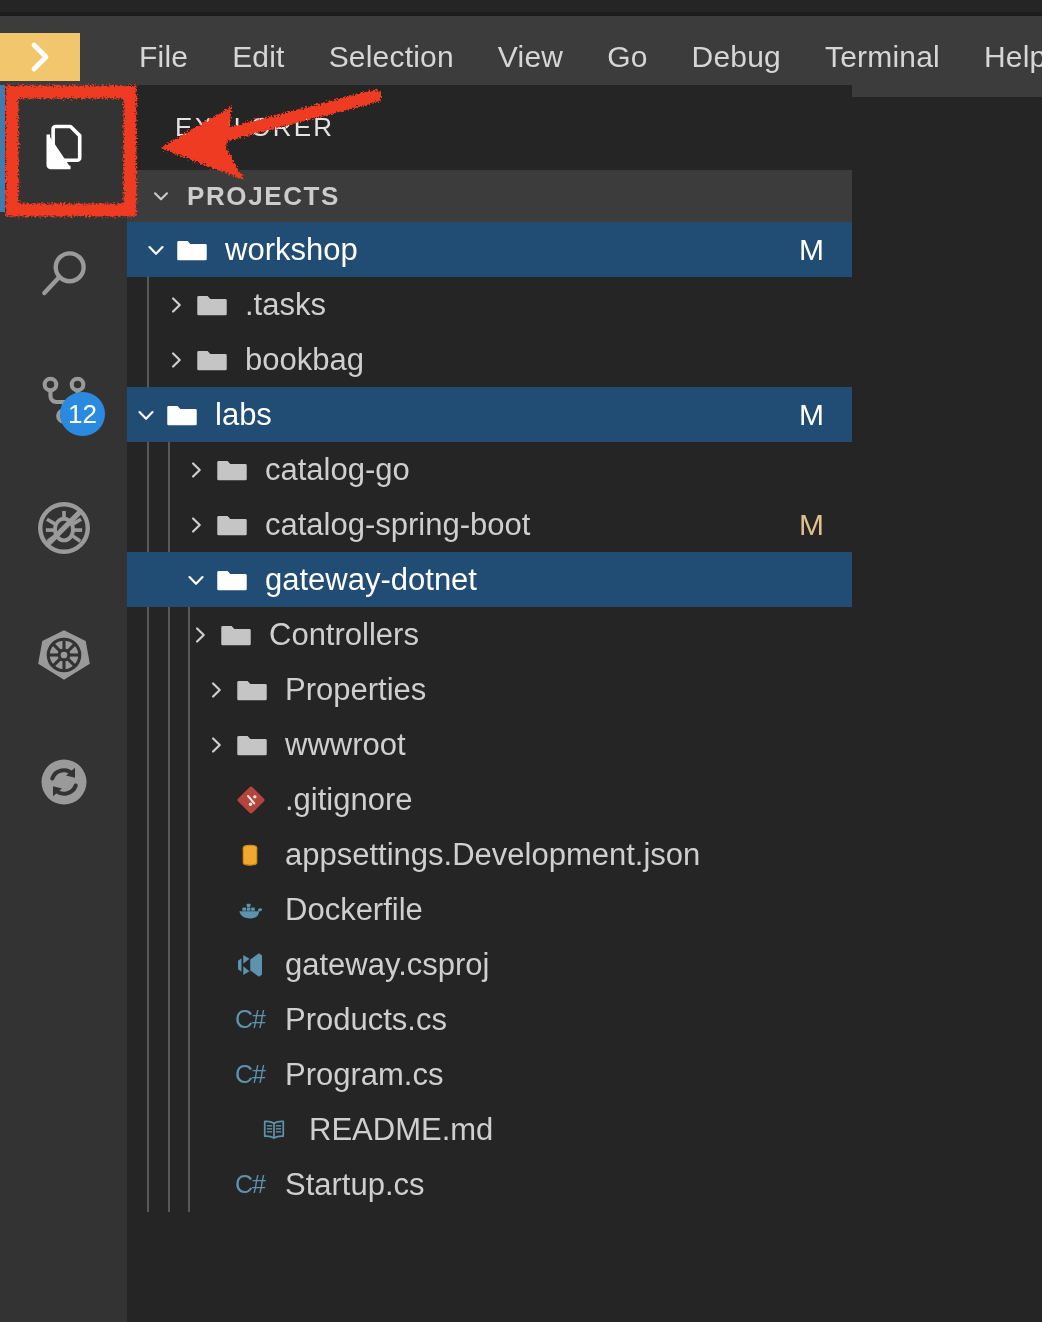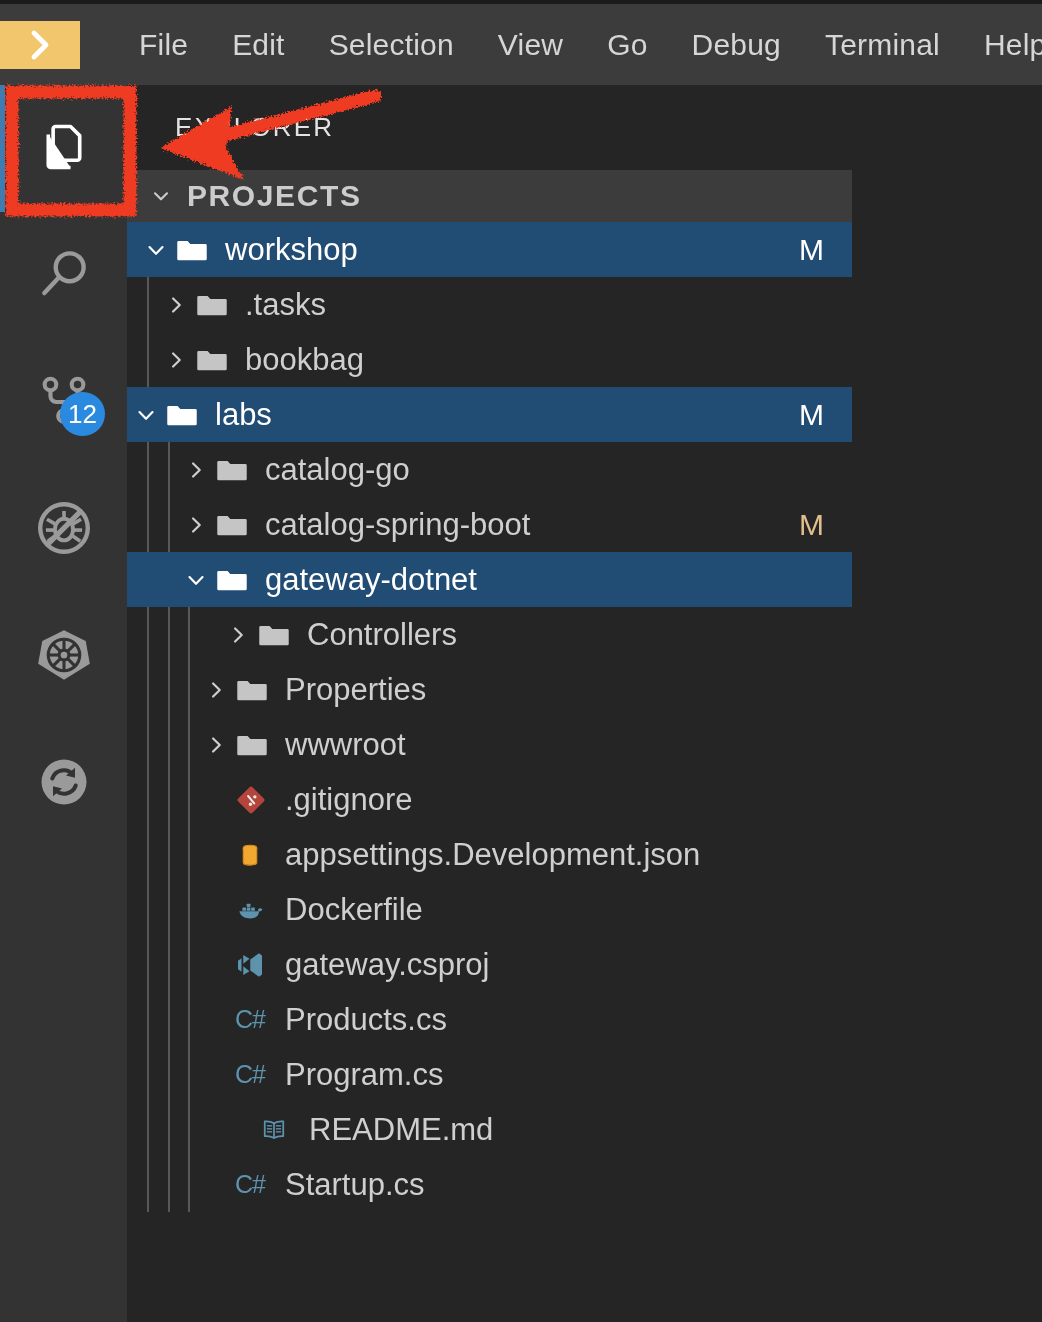--- a/index.html
+++ b/index.html
@@ -6,21 +6,21 @@
   html, body {
     width: 1042px; height: 1322px;
     background: #1e1e1e;
     font-family: "Liberation Sans", sans-serif;
     overflow: hidden;
   }
   #app { position: relative; width: 1042px; height: 1322px; background: #252526; }
 
   
   .menubar {
-    position: absolute; left: 0; top: 0; width: 1042px; height: 85px;
+    position: absolute; left: 0; top: 12px; width: 1042px; height: 85px;
     background: #3c3c3c;
     display: flex; align-items: center;
     border-top: 4px solid #1b1b1b;
   }
   .menu-logo {
     width: 80px; height: 48px; margin-left: 0px;
     background: #f2c66d;
     display: flex; align-items: center; justify-content: center;
     flex: 0 0 auto;
   }
@@ -58,21 +58,21 @@
     background: #252526;
   }
   .sidebar-title {
     height: 85px; display: flex; align-items: center;
     padding-left: 48px; color: #e3e3e3;
     font-size: 26px; letter-spacing: 2.2px;
   }
   .section-header {
     height: 52px; background: #3c3c3c;
     display: flex; align-items: center; padding-left: 22px;
-    color: #cccccc; font-size: 30px; font-weight: bold; letter-spacing: 1.6px;
+    color: #cccccc; font-size: 26px; font-weight: bold; letter-spacing: 1.6px;
   }
   .section-header .twisty { margin-right: 14px; display: flex; }
 
   .tree { position: relative; }
 
   .row {
     position: relative; height: 55px;
     display: flex; align-items: center;
     color: #cfcfcf; font-size: 31px; white-space: nowrap;
     cursor: default;
@@ -308,21 +308,21 @@
               <path d="M4 6.2 L8 10.3 L12 6.2" fill="none" stroke="currentColor" stroke-width="1.35" stroke-linecap="round" stroke-linejoin="round"></path>
             </svg>
           </span>
           <span class="ficon">
             <svg width="34" height="34" viewBox="0 0 24 24">
               <path d="M2.6 5.6 h6.3 l1.9 2.1 h10.6 a1 1 0 0 1 1 1 v9.6 a1 1 0 0 1 -1 1 h-18.8 a1 1 0 0 1 -1 -1 v-11.7 a1 1 0 0 1 1 -1 z" fill="#ffffff"></path>
             </svg>
           </span>
           <span class="label">gateway-dotnet</span>
         </div>
-        <div class="row" style="padding-left: 92px;">
+        <div class="row" style="padding-left: 54px;">
           <span class="twisty" style="color: rgb(207, 207, 207);">
             <svg width="26" height="26" viewBox="0 0 16 16">
               <path d="M6.2 4 L10.3 8 L6.2 12" fill="none" stroke="currentColor" stroke-width="1.35" stroke-linecap="round" stroke-linejoin="round"></path>
             </svg>
           </span>
           <span class="ficon">
             <svg width="34" height="34" viewBox="0 0 24 24">
               <path d="M2.6 5.6 h6.3 l1.9 2.1 h10.6 a1 1 0 0 1 1 1 v9.6 a1 1 0 0 1 -1 1 h-18.8 a1 1 0 0 1 -1 -1 v-11.7 a1 1 0 0 1 1 -1 z" fill="#c5c5c5"></path>
             </svg>
           </span>

